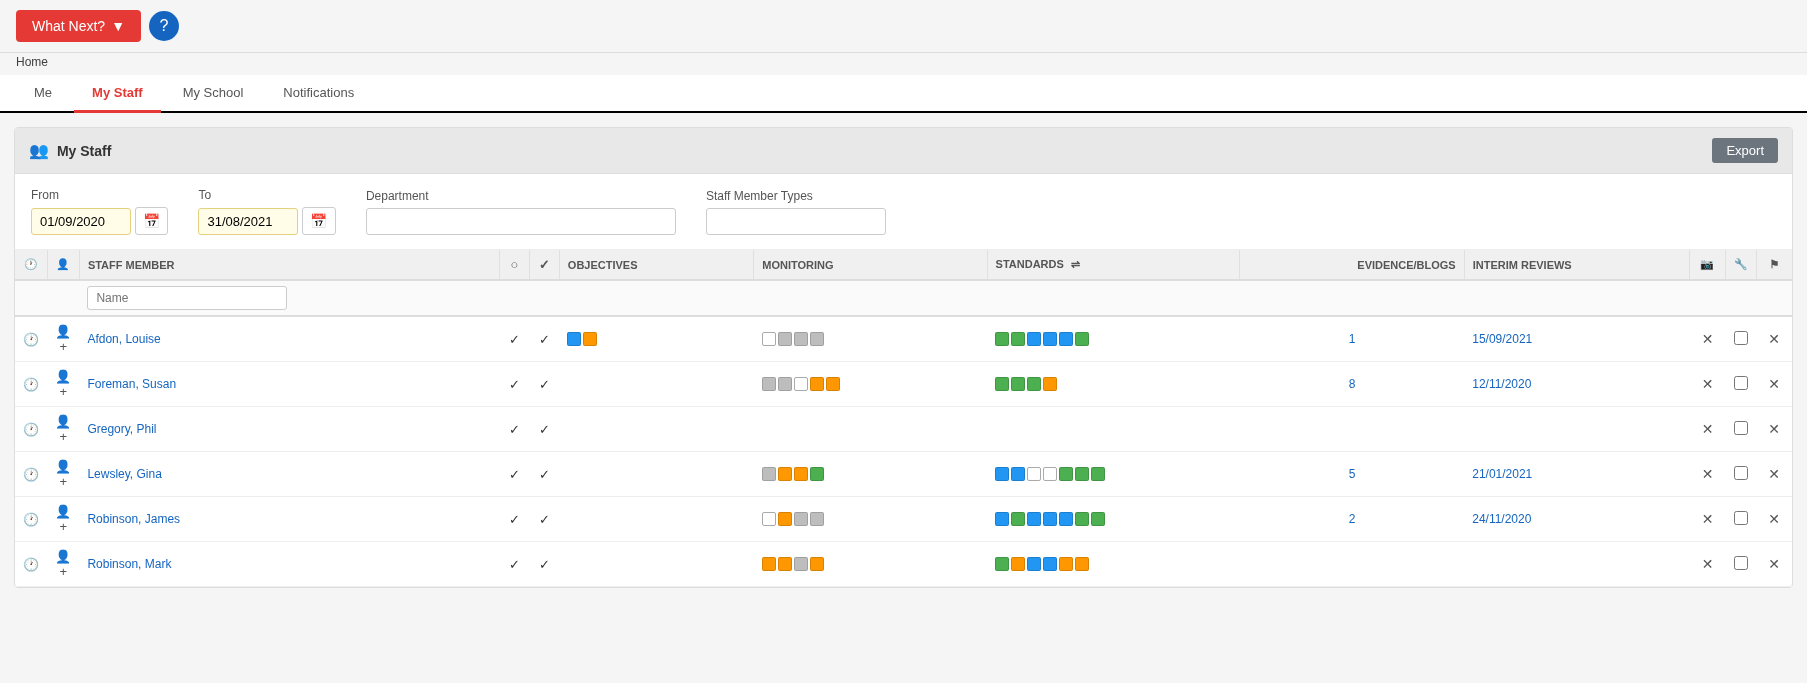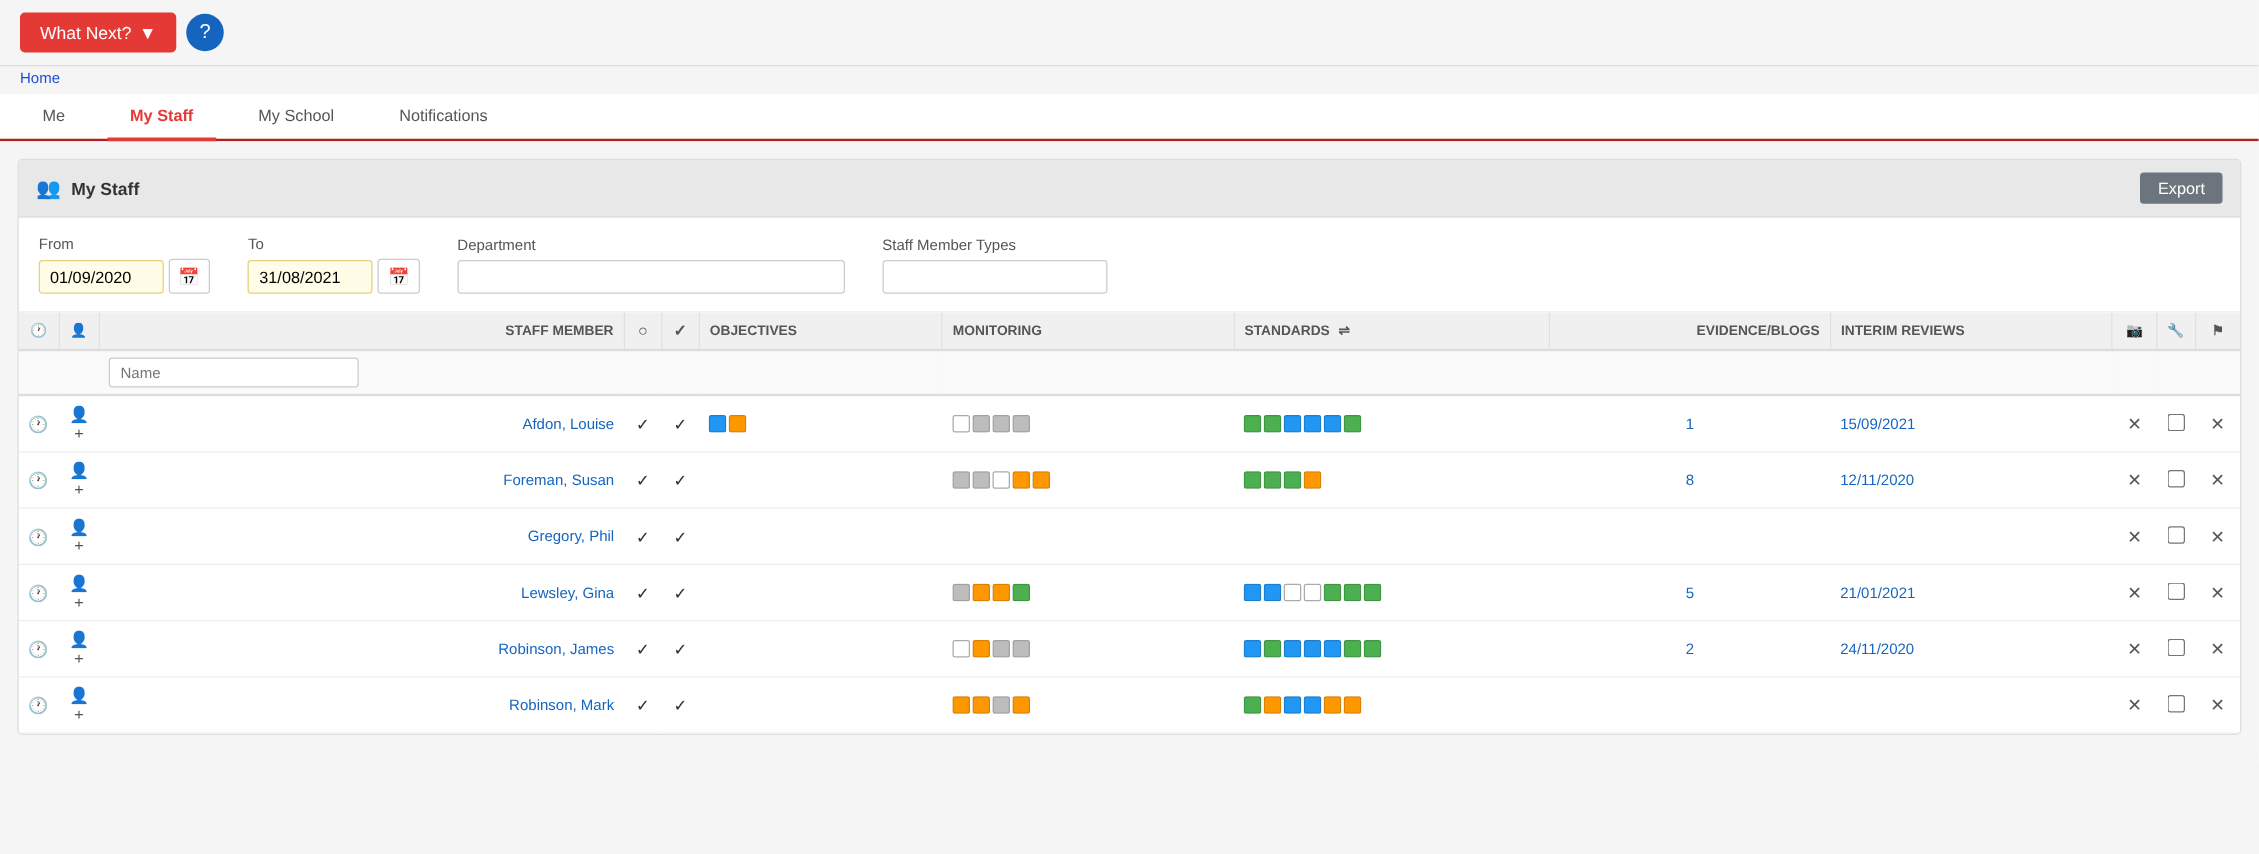--- a/index.html
+++ b/index.html
@@ -40,24 +40,24 @@
       align-items: center;
       justify-content: center;
     }
     .breadcrumb {
       padding: 2px 16px 6px;
       font-size: 12px;
       color: #666;
     }
     .tabs {
       background: #fff;
-      border-bottom: 2px solid #b91c1c;
+      border-bottom: 2px solid #000000;
       display: flex;
       padding: 0 16px;
-      gap: 16px;
+      gap: 4px;
     }
     .tab {
       padding: 10px 18px;
       cursor: pointer;
       font-size: 13px;
       color: #555;
       border-bottom: 3px solid transparent;
       margin-bottom: -2px;
     }
     .tab.active {
@@ -197,21 +197,21 @@
       cursor: pointer;
       font-size: 14px;
       color: #555;
       padding: 2px 4px;
     }
     .th-center { text-align: center; }
     .td-center { text-align: center; }
 
     .col-clock { width: 28px; }
     .col-person { width: 28px; }
-    .col-name { min-width: 200px; text-align: right; }
+    .col-name { min-width: 200px; }
     .col-check { width: 30px; text-align: center; }
     .col-objectives { min-width: 100px; }
     .col-monitoring { min-width: 120px; }
     .col-standards { min-width: 130px; }
     .col-evidence { min-width: 90px; text-align: right; }
     .col-interim { min-width: 110px; }
     .col-cam { width: 30px; }
     .col-tool { width: 30px; }
     .col-flag { width: 30px; }
   </style>
@@ -224,21 +224,21 @@
       <span>What Next?</span>
       <span>▼</span>
     </button>
     <button class="btn-help">
       <span>?</span>
     </button>
   </div>
 </div>
 
 <div class="breadcrumb">
-  <span style="cursor:pointer;color:#1d4ed8;">Home</span>
+  <span style="cursor:pointer;color:#404040;">Home</span>
 </div>
 
 <div class="tabs">
   <div class="tab">Me</div>
   <div class="tab active">My Staff</div>
   <div class="tab">My School</div>
   <div class="tab">Notifications</div>
 </div>
 
 <div class="content-area">

